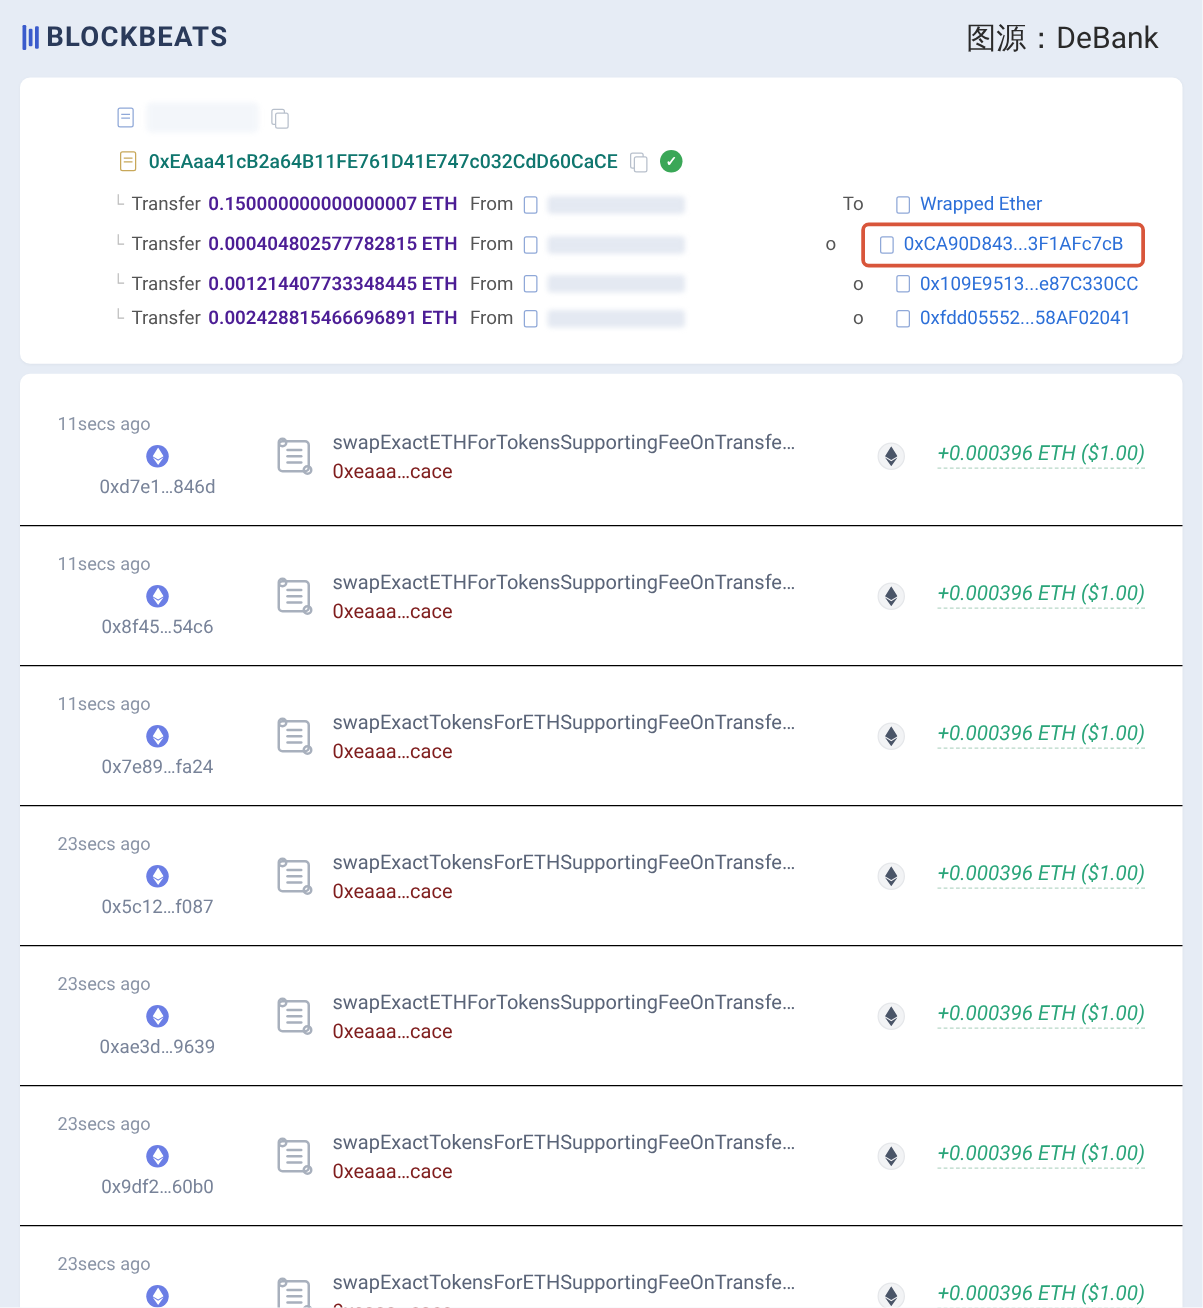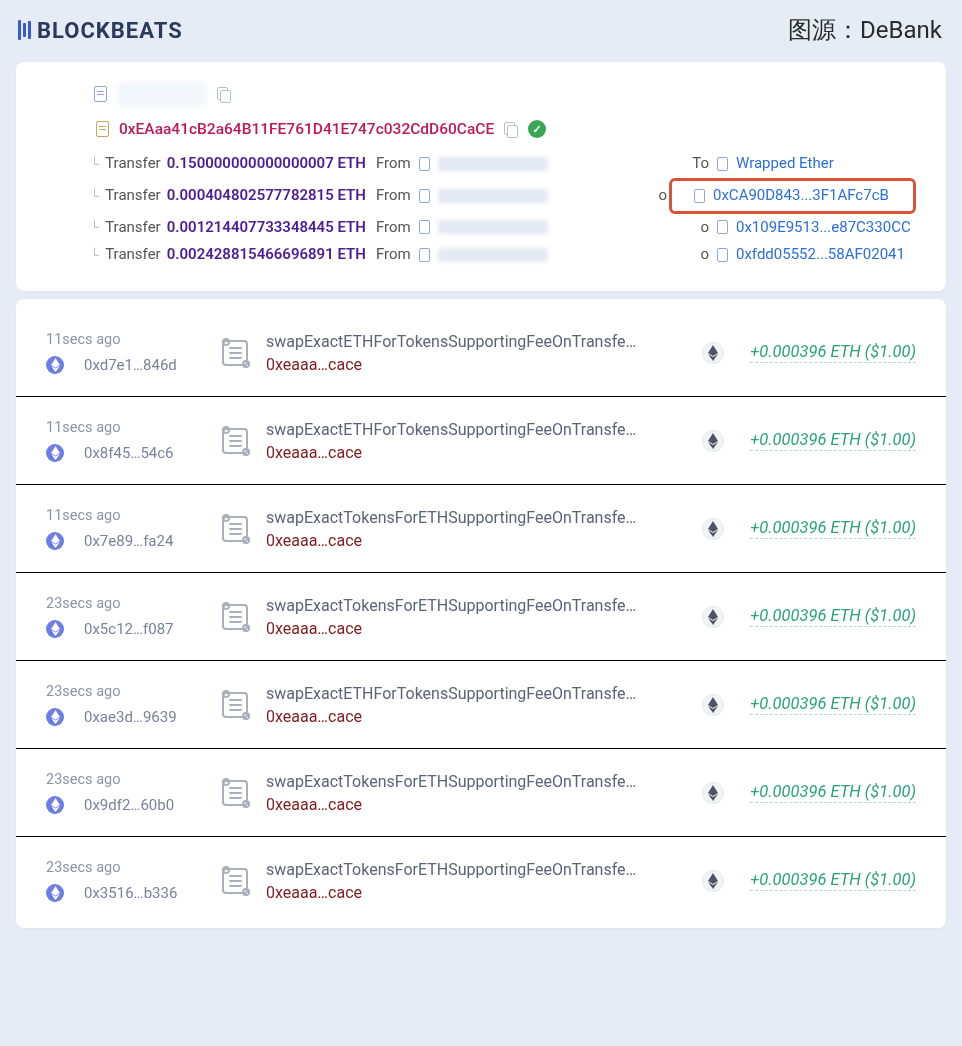--- a/index.html
+++ b/index.html
@@ -7,21 +7,21 @@
     font-family: -apple-system, BlinkMacSystemFont, "Segoe UI", Roboto, Arial, sans-serif;
     background: #e6ecf5;
     width: 962px;
     height: 1046px;
     overflow: hidden;
   }
   .topbar {
     display: flex;
     justify-content: space-between;
     align-items: center;
-    padding: 14px 20px 10px 18px;
+    padding: 14px 35px 10px 18px;
   }
   .logo {
     display: flex;
     align-items: center;
     gap: 6px;
   }
   .logo-bars {
     display: inline-flex;
     gap: 2px;
   }
@@ -96,21 +96,21 @@
     border-radius: 2px;
     position: relative;
   }
   .doc-icon.blue { border-color: #8fa8d8; }
   .doc-icon::after {
     content:"";
     position:absolute; left:2px; right:2px; top:4px; height:1px; background:#c8a85a;
     box-shadow: 0 3px 0 #c8a85a;
   }
   .doc-icon.blue::after { background:#8fa8d8; box-shadow:0 3px 0 #8fa8d8; }
-  .addr-link { color: #be185d; font-weight: 500; }
+  .addr-link { color: #0f766e; font-weight: 500; }
   .check-badge {
     width: 18px; height: 18px; background:#3aa757; border-radius:50%;
     display:inline-flex; align-items:center; justify-content:center;
     color:#fff; font-size:11px; font-weight:bold;
   }
   .transfer-list { margin-left: -6px; }
   .transfer-row {
     display: flex;
     align-items: center;
     font-size: 15px;
@@ -123,46 +123,46 @@
   .transfer-row .from { margin-left: 4px; }
   .transfer-row .doc-mini {
     width: 11px; height: 14px; border:1.3px solid #8fa8d8; border-radius:2px;
     display:inline-block; margin: 0 2px;
   }
   .transfer-row .blur {
     width: 110px; height: 14px; background:#e4e9f2; border-radius:3px;
     filter: blur(2px);
     display:inline-block;
   }
-  .transfer-row .to { margin-left: auto; margin-right: 0; color:#555; }
+  .transfer-row .to { margin-left: auto; margin-right: 18px; color:#555; }
   .transfer-row .dest { color:#2c6fd8; min-width:180px; }
   .highlight-box {
     border: 3px solid #d8553a;
     border-radius: 6px;
-    padding: 1px 20px;
+    padding: 1px 10px;
     margin-left: -4px;
     display: inline-flex;
     align-items: center;
     gap: 6px;
   }
   .underline { }
   .tx-list-card { padding: 10px 0 4px 0; margin-top: 8px; }
   .tx-item {
     display: flex;
     align-items: center;
     padding: 22px 30px 22px 30px;
     border-bottom: 1px solid #000000;
   }
   .tx-item:last-child { border-bottom: none; }
   .col-left {
     width: 160px;
     flex-shrink: 0;
   }
   .time { font-size: 14.5px; color:#8a94a6; margin-bottom: 8px; }
-  .hash-row { display:flex; align-items:center; gap:20px; }
+  .hash-row { display:flex; align-items:center; gap:6px;flex-direction:column; }
   .eth-badge {
     width:18px; height:18px; border-radius:50%; background:#6b7ee5;
     display:inline-flex; align-items:center; justify-content:center;
   }
   .eth-badge svg { width:9px; height:14px; }
   .hash { font-size:15px; color:#788399; }
   .col-icon {
     width: 60px; flex-shrink:0;
     display:flex; justify-content:center;
   }

